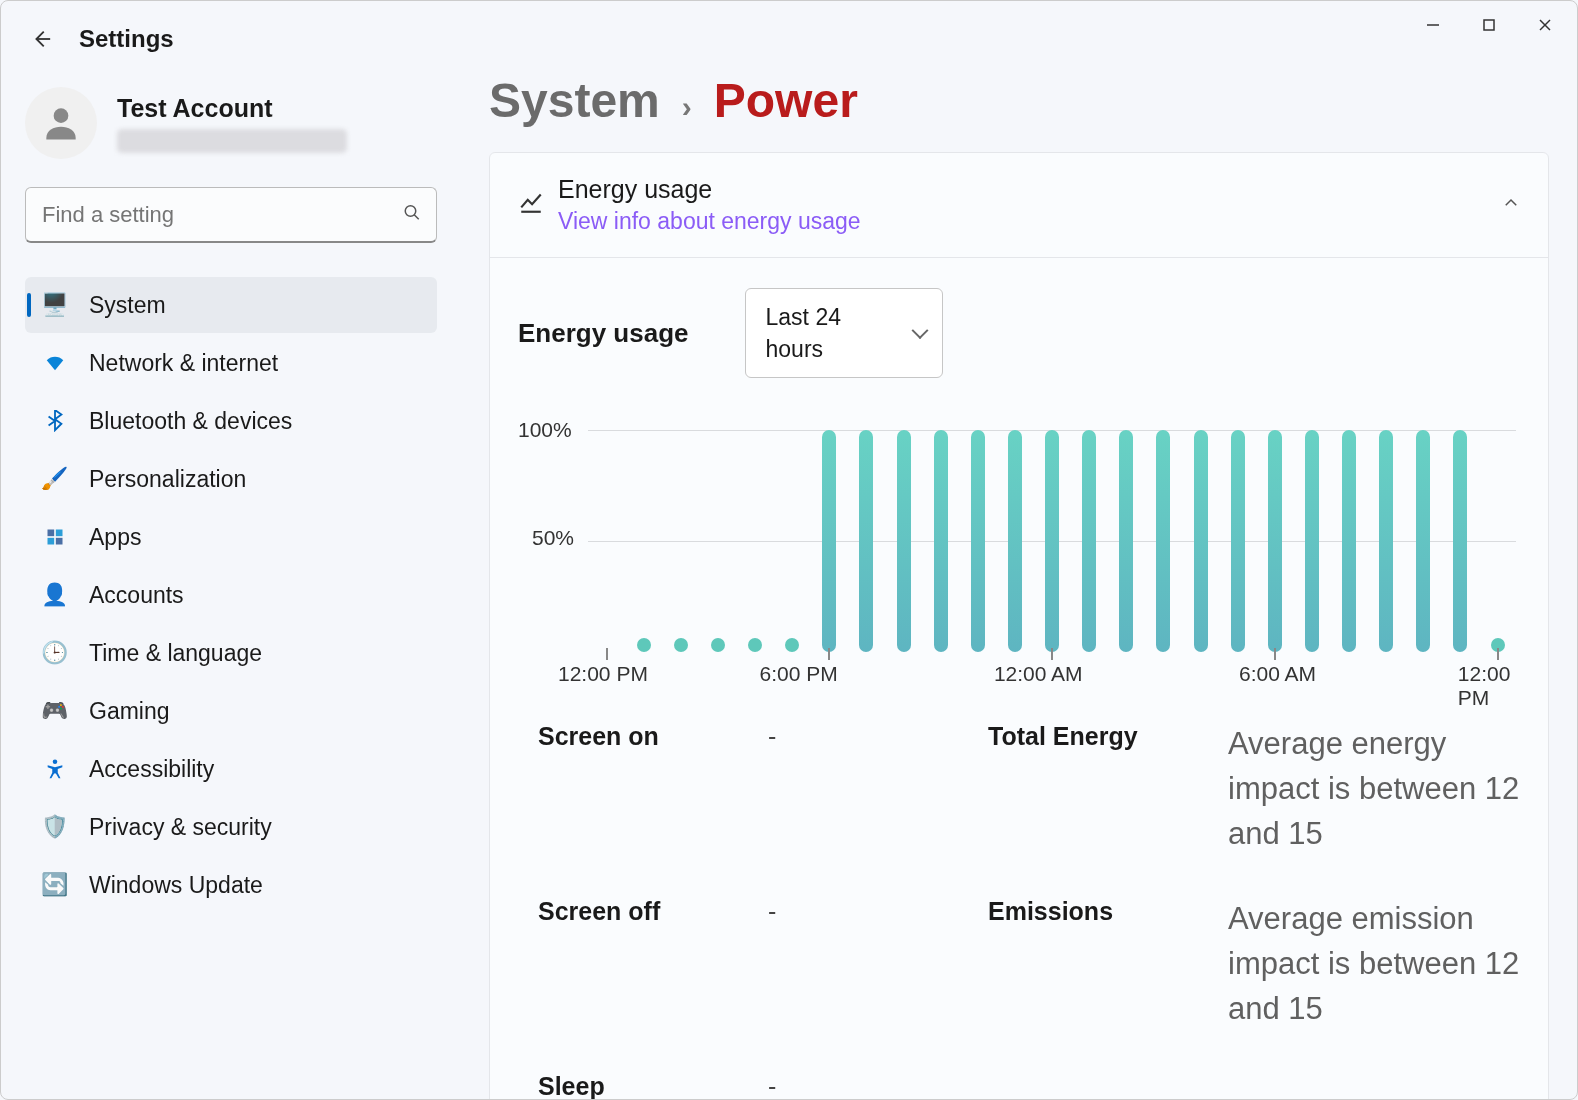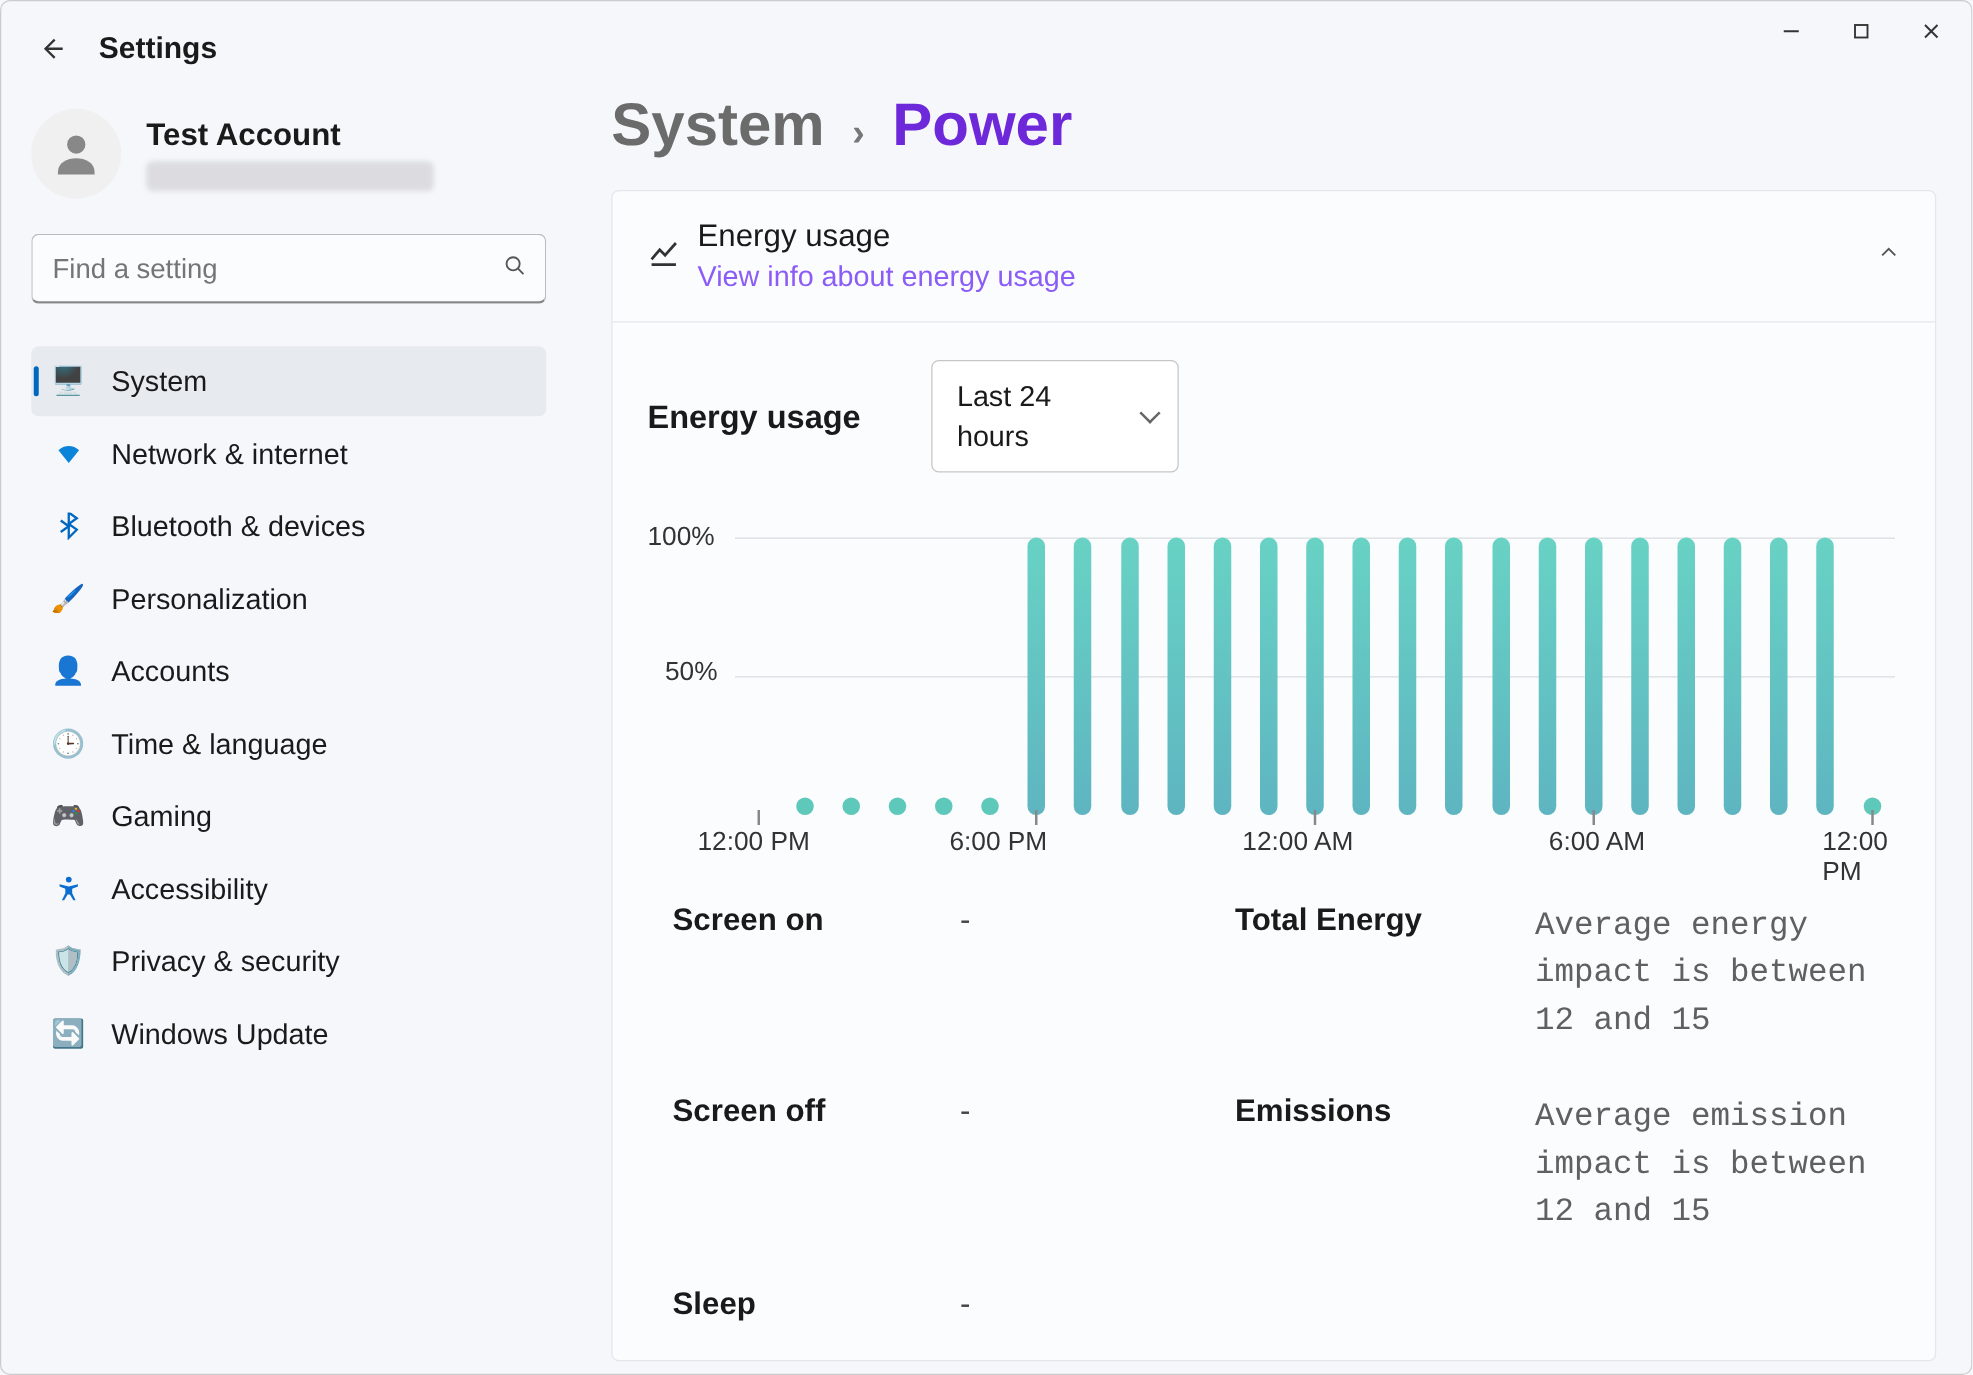--- a/index.html
+++ b/index.html
@@ -113,21 +113,21 @@
     padding: 14px 28px 0 28px;
     overflow-y: auto;
   }
   .breadcrumb {
     display: flex; align-items: baseline; gap: 22px;
     font-size: 48px; font-weight: 600;
     margin-bottom: 24px;
   }
   .breadcrumb .parent { color: #6b6b6b; cursor: pointer;}
   .breadcrumb .chev { color: #777; font-size: 30px; }
-  .breadcrumb .current { color: #6d28d9; }
+  .breadcrumb .current { color: #b91c1c; }
   .card {
     background: #fafcfe;
     border: 1px solid #e4e6ea;
     border-radius: 6px;
     margin-bottom: 8px;
   }
   .card-header {
     display: flex; align-items: center;
     padding: 22px 28px;
     cursor: pointer;
@@ -173,21 +173,21 @@
   .bars { position:absolute; left:0; right:0; top:0; height:222px; display:flex; align-items:flex-end; justify-content:space-between; }
   .barwrap { flex:1; display:flex; justify-content:center; align-items:flex-end; height:100%; position:relative;}
   .bar { width: 14px; border-radius: 7px; background: linear-gradient(#68d2c4,#5eb5c1);}
   .dot { width: 14px; height:14px; border-radius:50%; background:#5ec8ba; }
   .tickline { position:absolute; bottom:-8px; width:2px; height:12px; background:#888; left:50%; transform:translateX(-50%);}
   .xlabels { position:absolute; left:40px; right:0; bottom:0; height:30px; font-size:21px; color:#333;}
   .xlabels span { position:absolute; }
   .stats { display:grid; grid-template-columns: 230px 220px 240px 1fr; row-gap: 40px; font-size: 25px; margin-top: 30px; padding-left: 20px;}
   .stats .lbl { font-weight:700; }
   .stats .val { color:#444; }
-  .stats .desc { color:#606060; font-size:26px; line-height:1.45;font-family:Liberation Mono, monospace; }
+  .stats .desc { color:#606060; font-size:31px; line-height:1.45; }
 </style>
 </head>
 <body>
 
 <div class="window">
   <div class="titlebar">
     <div class="win-btn">
       <svg width="14" height="14">
           <line x1="1" y1="7" x2="13" y2="7" stroke="#333" stroke-width="1.5"></line>
         </svg>
@@ -260,20 +260,31 @@
                 <path d="M5 7l7 5-7 5" fill="none" stroke="#0067c0" stroke-width="2"></path>
               </svg>
             </span>
             <span>Bluetooth &amp; devices</span>
           </div>
           <div class="nav-item">
             <span class="nav-icon">🖌️</span>
             <span>Personalization</span>
           </div>
           <div class="nav-item">
+            <span class="nav-icon">
+              <svg width="20" height="20" viewBox="0 0 24 24">
+                <rect x="3" y="3" width="8" height="8" fill="#4a6fa5"></rect>
+                <rect x="13" y="3" width="8" height="8" fill="#2c9ed8"></rect>
+                <rect x="3" y="13" width="8" height="8" fill="#2c9ed8"></rect>
+                <rect x="13" y="13" width="8" height="8" fill="#4a6fa5"></rect>
+              </svg>
+            </span>
+            <span>Apps</span>
+          </div>
+          <div class="nav-item">
             <span class="nav-icon">👤</span>
             <span>Accounts</span>
           </div>
           <div class="nav-item">
             <span class="nav-icon">🕒</span>
             <span>Time &amp; language</span>
           </div>
           <div class="nav-item">
             <span class="nav-icon">🎮</span>
             <span>Gaming</span>

